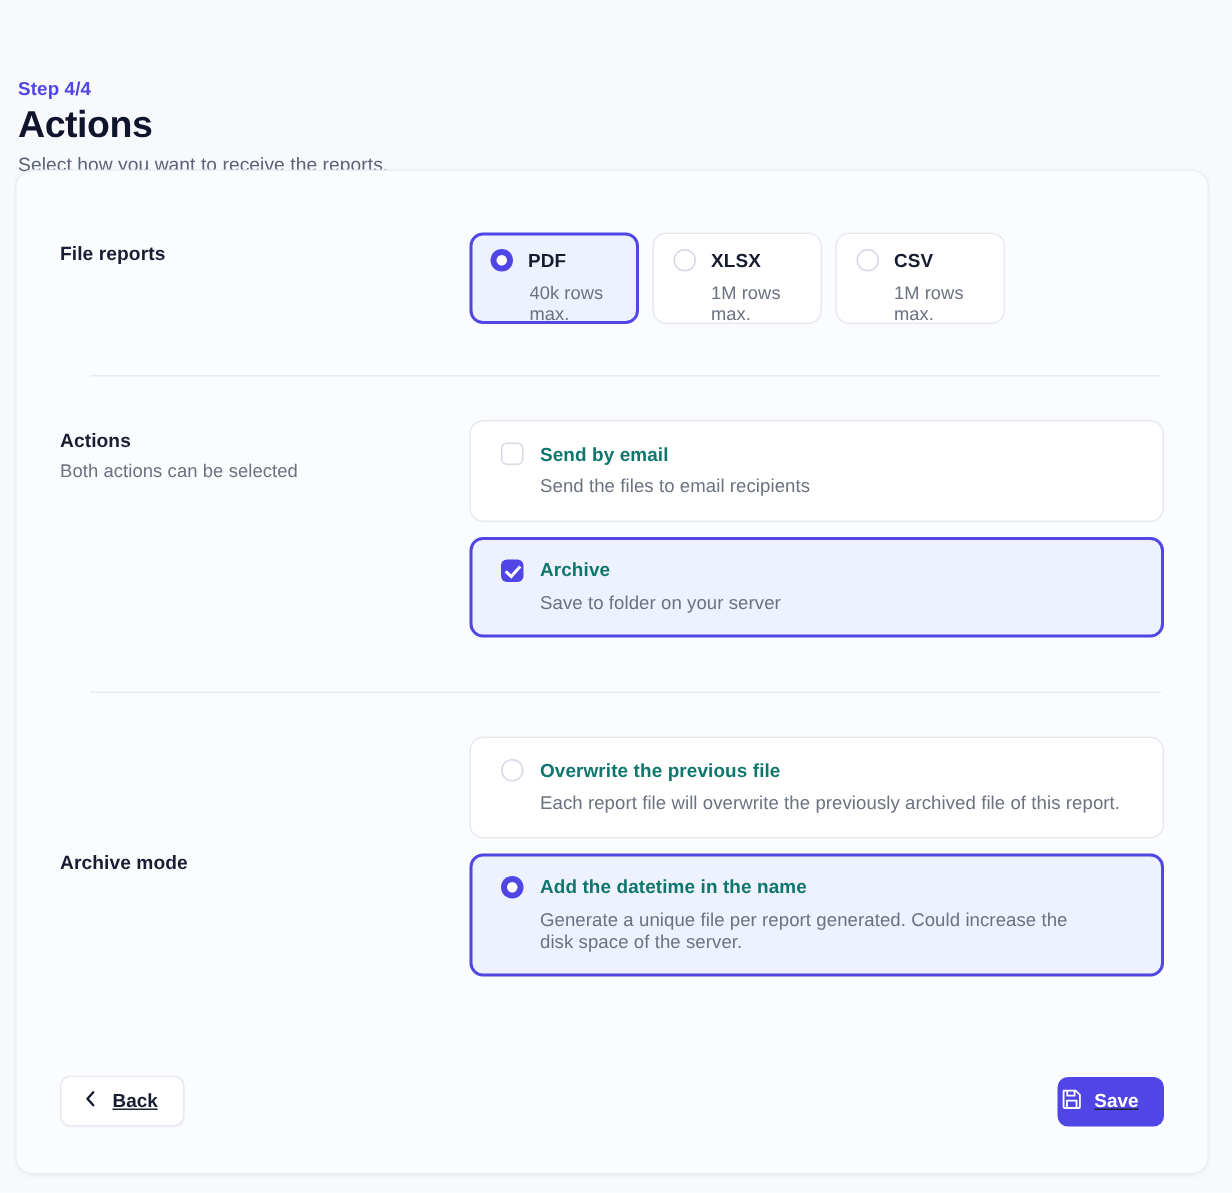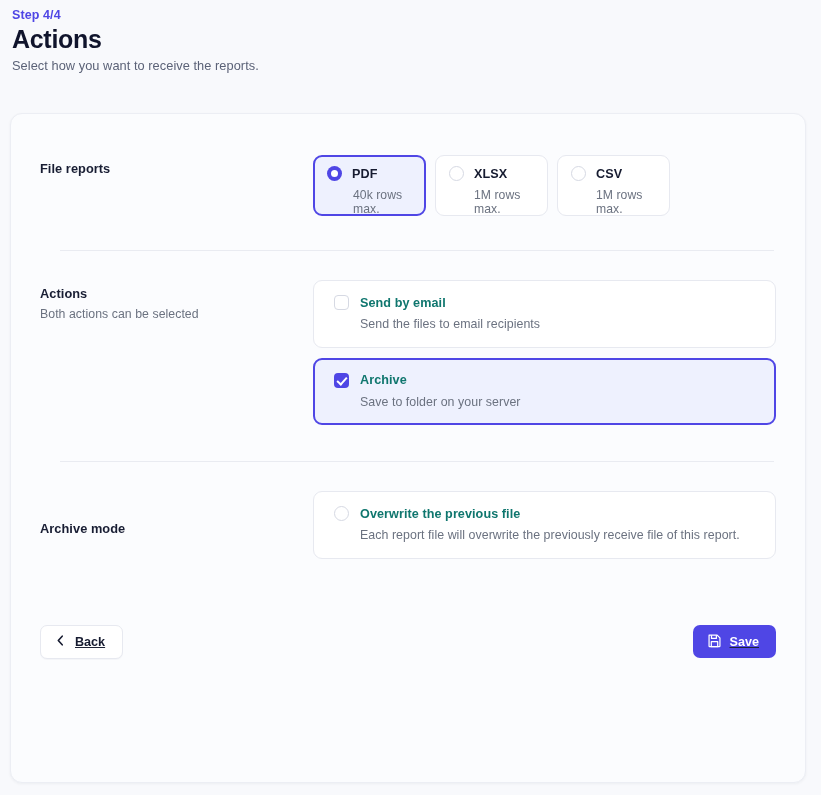--- a/index.html
+++ b/index.html
@@ -15,20 +15,21 @@
 
   
   .page-header { padding: 8px 0 0 12px; }
 
   .step-label {
     font-size: 12.5px;
     font-weight: bold;
     color: #4f46e5;
     letter-spacing: 0.1px;
     margin-bottom: 3px;
+    margin-top: 44px;
   }
 
   .page-title {
     font-size: 25px;
     font-weight: bold;
     color: #10142c;
     letter-spacing: -0.3px;
     line-height: 1.12;
     margin-bottom: 5px;
   }
@@ -231,21 +232,21 @@
     color: #161b30;
     cursor: pointer;
     box-shadow: 0 1px 1px rgba(23, 30, 60, 0.03);
   }
 
   .btn-save {
     display: flex;
     align-items: center;
     gap: 8px;
     height: 33px;
-    padding: 0 17px 0 14px;
+    padding: 0 17px 0 2px;
     background: #4f46e5;
     border: none;
     border-radius: 7px;
     font-size: 12.6px;
     font-weight: bold;
     color: #ffffff;
     cursor: pointer;
   }
 
   .icon { display: block; }
@@ -333,23 +334,30 @@
       <div class="section-label">Archive mode</div>
     </div>
     <div class="section-control-col">
       <div class="option-list">
 
         <div class="option-card">
           <div class="option-head">
             <span class="radio"></span>
             <span class="option-title">Overwrite the previous file</span>
           </div>
-          <div class="option-desc">Each report file will overwrite the previously receive file of this report.</div>
-        </div>
-
+          <div class="option-desc">Each report file will overwrite the previously archived file of this report.</div>
+        </div>
+
+        <div class="option-card selected">
+          <div class="option-head">
+            <span class="radio checked"></span>
+            <span class="option-title">Add the datetime in the name</span>
+          </div>
+          <div class="option-desc" style="max-width:385px">Generate a unique file per report generated. Could increase the disk space of the server.</div>
+        </div>
 
       </div>
     </div>
   </div>
 
   <div class="footer">
 
     <button class="btn-back">
       <span class="icon">
         <svg width="11" height="13" viewBox="0 0 11 13" fill="none">

